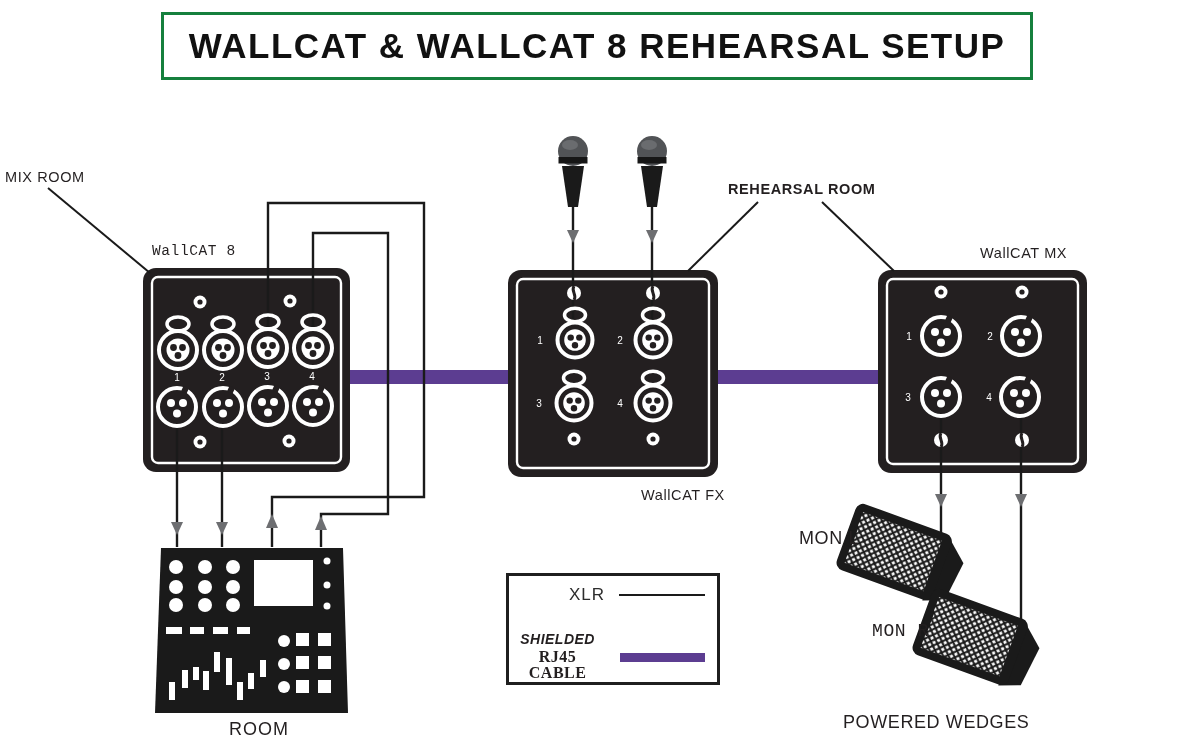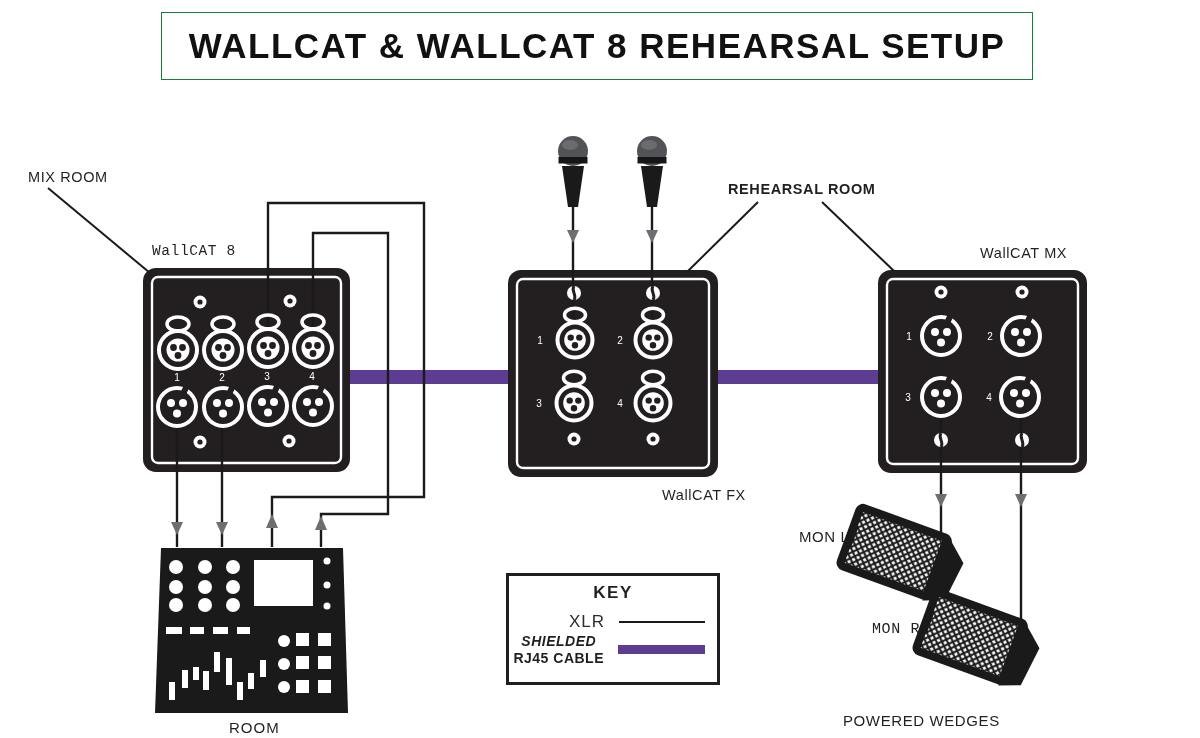--- a/index.html
+++ b/index.html
@@ -1,36 +1,36 @@
 <!DOCTYPE html>
 <html><head>
 <meta charset="utf-8">
 <style>
   html,body{margin:0;padding:0;background:#fff;}
   .stage{position:relative;width:1200px;height:738px;background:#fff;overflow:hidden;
          font-family:"Liberation Sans", sans-serif;color:#231f20;}
   .layer{position:absolute;left:0;top:0;}
   .title-box{position:absolute;left:161px;top:12px;width:872px;height:68px;
-             border:1px solid #15803d;box-sizing:border-box;display:flex;
+             border:3px solid #15803d;box-sizing:border-box;display:flex;
              align-items:center;justify-content:center;background:#fff;}
   .title-box span{font-size:35px;font-weight:800;letter-spacing:1.5px;color:#111;white-space:nowrap;}
   .lbl{position:absolute;font-size:14.5px;letter-spacing:.6px;white-space:nowrap;color:#231f20;}
-  .lbl.small{font-size:15px;}
+  .lbl.small{font-size:18px;}
   .key-box{position:absolute;left:506px;top:573px;width:214px;height:112px;
            border:3px solid #1f1f1f;box-sizing:border-box;background:#fff;}
   .key-title{text-align:center;margin-top:7px;font-weight:bold;font-size:17px;letter-spacing:1.5px;}
   .key-row{display:flex;align-items:center;justify-content:flex-end;padding-right:12px;gap:14px;}
   .key-row.r1{margin-top:9px;}
-  .key-row.r2{margin-top:2px;}
+  .key-row.r2{margin-top:27px;}
   .key-xlr{font-size:17px;letter-spacing:1px;color:#2d2d2d;}
   .sw-xlr{width:86px;height:2.5px;background:#1a1a1a;}
   .sw-rj45{width:87px;height:9px;background:#5c3d91;}
   .key-2line{text-align:center;line-height:1.05;}
   .key-shielded{font-size:14px;font-weight:bold;font-style:italic;letter-spacing:.5px;display:block;}
-  .key-rj45{font-size:14px;font-weight:bold;letter-spacing:.5px;display:block;margin-top:2px;}
+  .key-rj45{font-size:16px;font-weight:bold;letter-spacing:.5px;display:block;margin-top:2px;font-family:Liberation Serif, serif;}
   svg text.port-num{fill:#fff;font-family:"Liberation Sans",sans-serif;font-size:10px;}
 </style>
 </head>
 <body>
 
 <div class="stage">
 
   <svg class="layer" width="1200" height="738" viewBox="0 0 1200 738">
     <defs>
       <pattern id="mesh" width="7" height="7" patternUnits="userSpaceOnUse">
@@ -364,32 +364,31 @@
         <rect x="146" y="135" width="13" height="13"></rect>
           <rect x="168" y="135" width="13" height="13"></rect>
       </g>
     </g>
   </svg>
 
   <div class="title-box">
     <span>WALLCAT &amp; WALLCAT 8 REHEARSAL SETUP</span>
   </div>
 
-  <div class="lbl" style="left:5px;top:169px;margin-left:23px;">MIX ROOM</div>
+  <div class="lbl" style="left:5px;top:169px;">MIX ROOM</div>
   <div class="lbl" style="left:152px;top:243px;font-family:Liberation Mono, monospace;">WallCAT 8</div>
   <div class="lbl" style="left:728px;top:181px;font-weight:bold;">REHEARSAL ROOM</div>
   <div class="lbl" style="left:980px;top:245px;">WallCAT MX</div>
-  <div class="lbl" style="left:641px;top:487px;margin-left:21px;">WallCAT FX</div>
+  <div class="lbl" style="left:641px;top:487px;">WallCAT FX</div>
   <div class="lbl small" style="left:799px;top:528px;">MON L</div>
   <div class="lbl small" style="left:872px;top:621px;font-family:Liberation Mono, monospace;">MON R</div>
   <div class="lbl small" style="left:843px;top:712px;">POWERED WEDGES</div>
   <div class="lbl small" style="left:229px;top:719px;letter-spacing:1px;">ROOM</div>
 
   <div class="key-box">
-    <div class="key-title">KEY</div>
     <div class="key-row r1">
       <span class="key-xlr">XLR</span>
       <span class="sw-xlr"></span>
     </div>
     <div class="key-row r2">
       <span class="key-2line">
         <span class="key-shielded">SHIELDED</span>
         <span class="key-rj45">RJ45 CABLE</span>
       </span>
       <span class="sw-rj45"></span>

